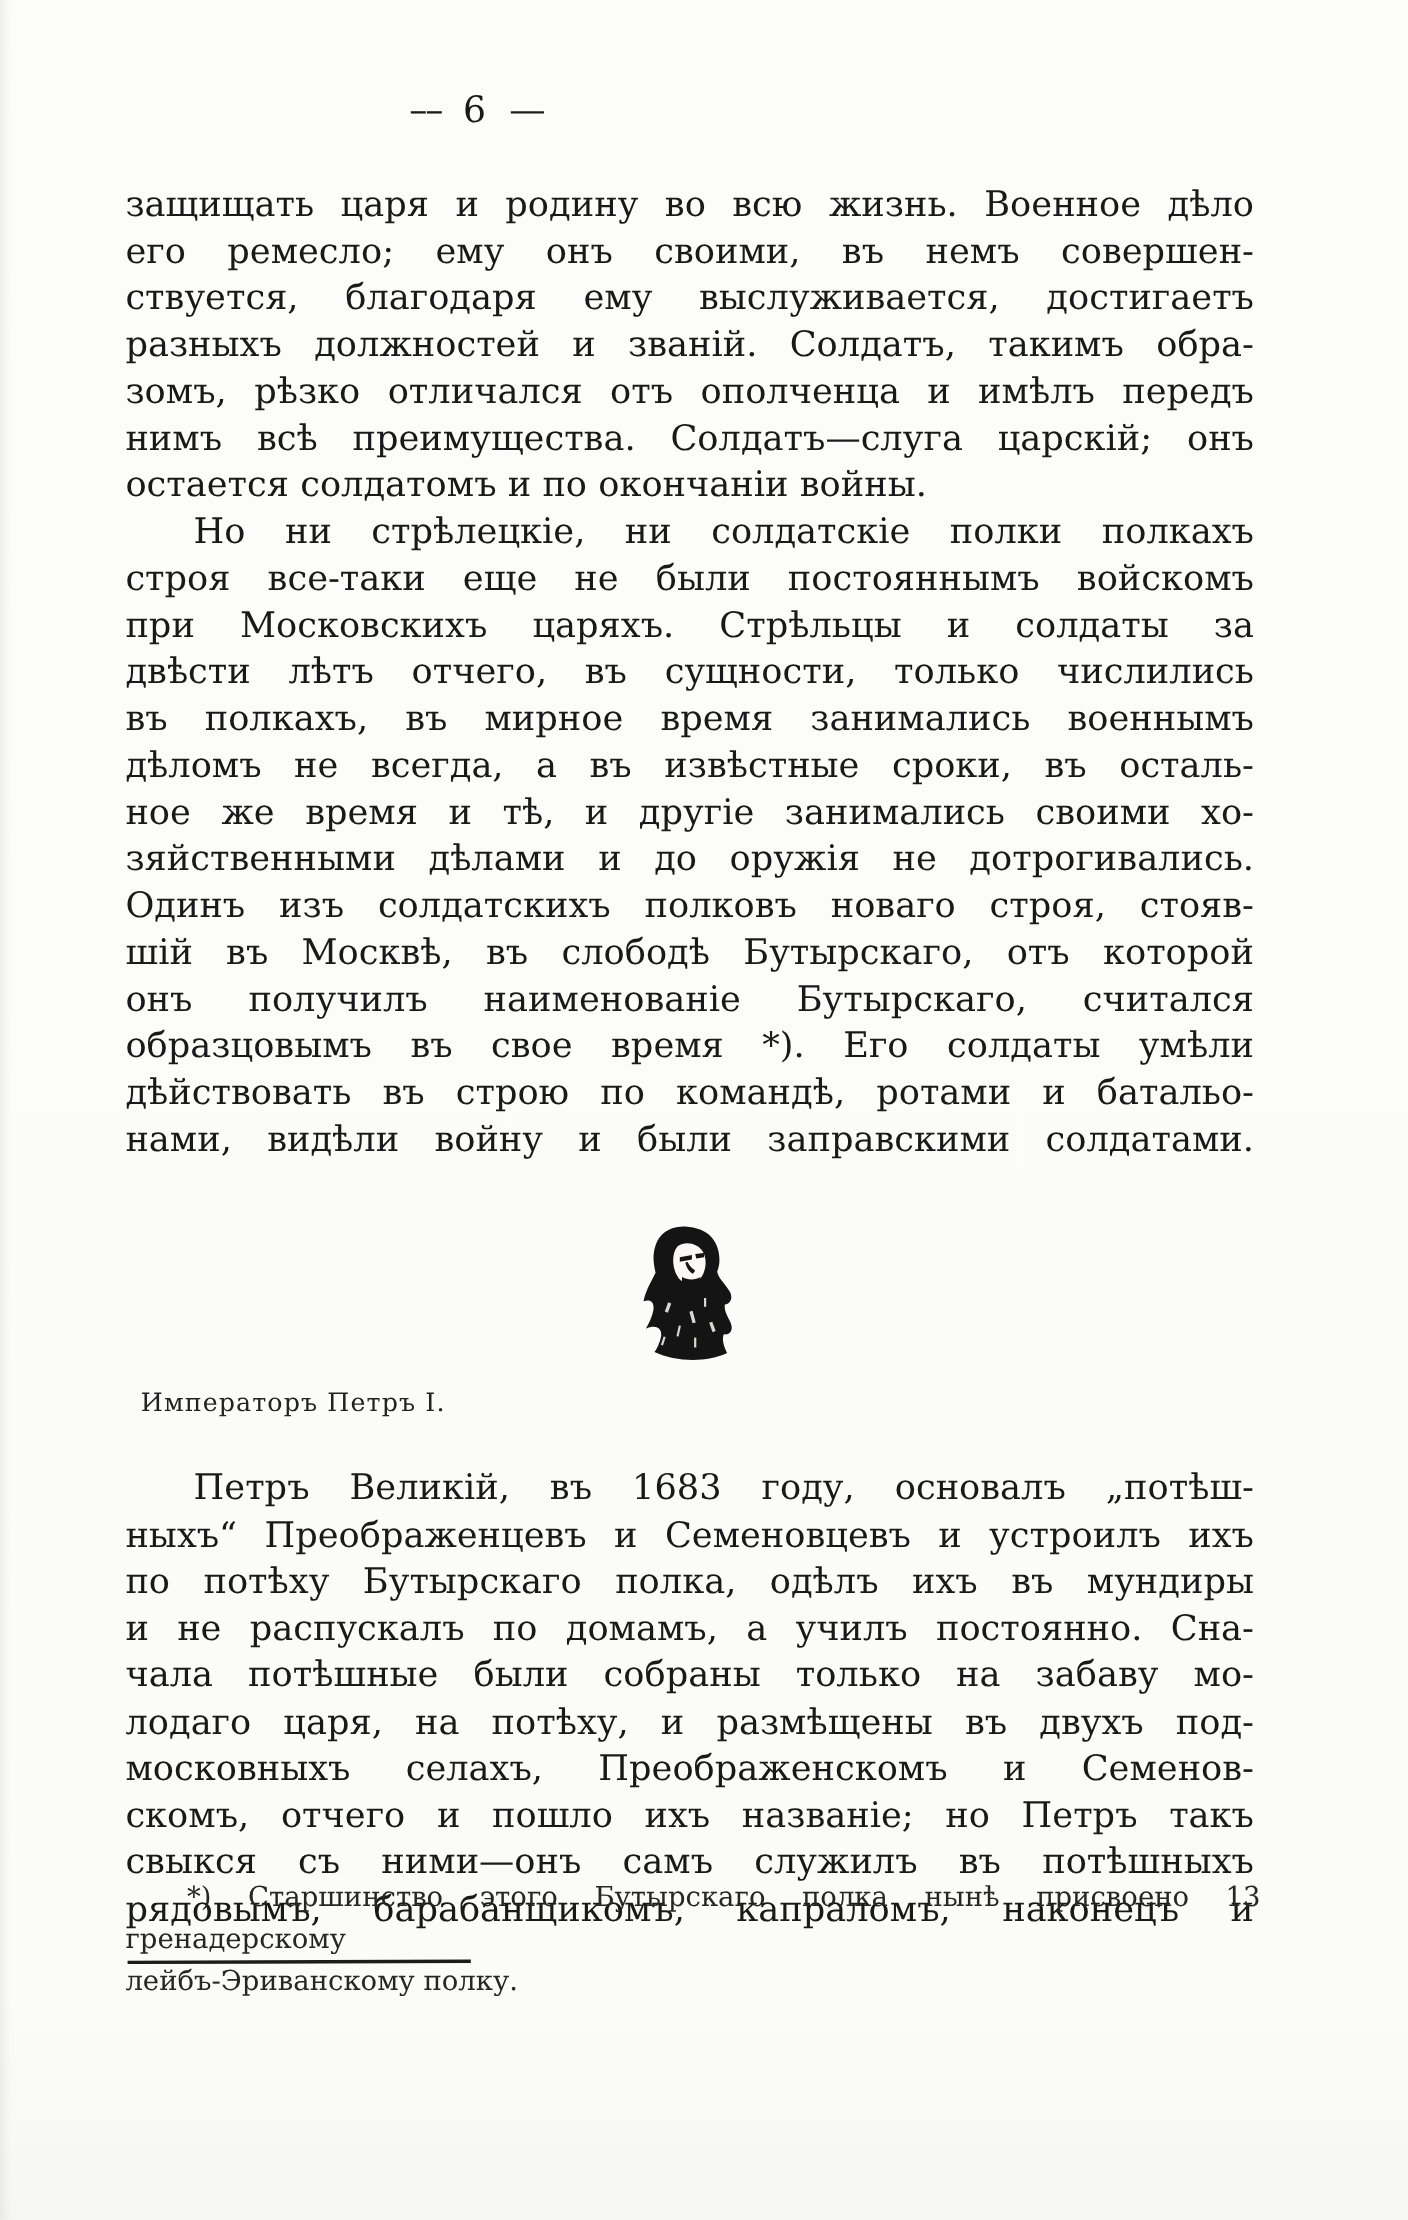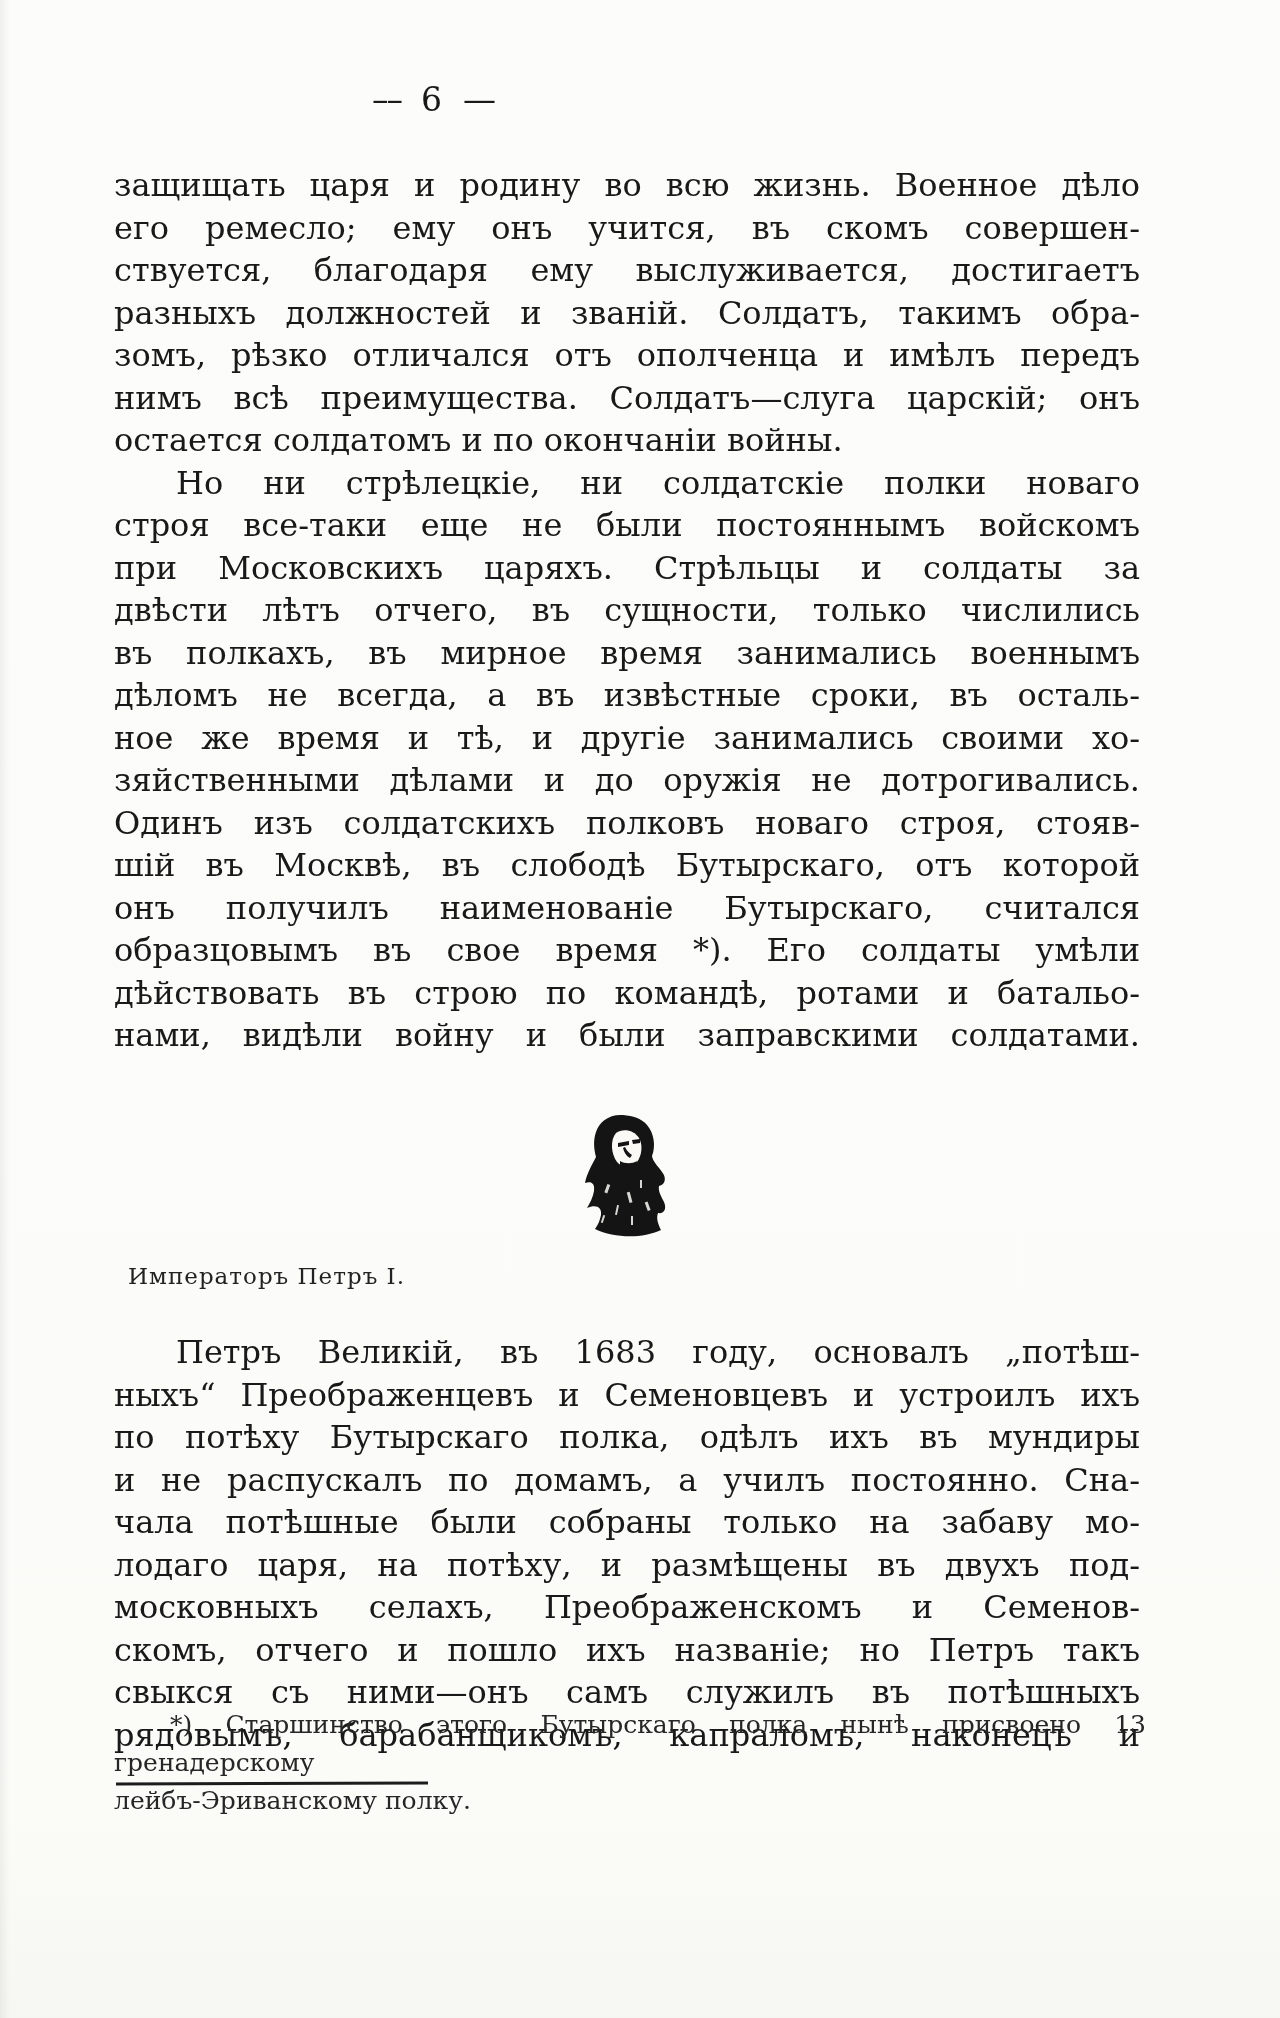--- a/index.html
+++ b/index.html
@@ -61,29 +61,29 @@
 
   <div class="page-header">
     <span class="dashes">––</span>
     <span>6</span>
     <span>—</span>
   </div>
 
   <div class="text-block" id="text-upper">
       <div>
         <div class="line">защищать царя и родину во всю жизнь. Военное дѣло</div>
-        <div class="line">его ремесло; ему онъ учится, въ скомъ совершен-</div>
+        <div class="line">его ремесло; ему онъ своими, въ немъ совершен-</div>
         <div class="line">ствуется, благодаря ему выслуживается, достигаетъ</div>
         <div class="line">разныхъ должностей и званій. Солдатъ, такимъ обра-</div>
         <div class="line">зомъ, рѣзко отличался отъ ополченца и имѣлъ передъ</div>
         <div class="line">нимъ всѣ преимущества. Солдатъ—слуга царскій; онъ</div>
         <div class="line nofill">остается солдатомъ и по окончаніи войны.</div>
       </div>
       <div>
-        <div class="line indent">Но ни стрѣлецкіе, ни солдатскіе полки новаго</div>
+        <div class="line indent">Но ни стрѣлецкіе, ни солдатскіе полки полкахъ</div>
         <div class="line">строя все-таки еще не были постояннымъ войскомъ</div>
         <div class="line">при Московскихъ царяхъ. Стрѣльцы и солдаты за</div>
         <div class="line">двѣсти лѣтъ отчего, въ сущности, только числились</div>
         <div class="line">въ полкахъ, въ мирное время занимались военнымъ</div>
         <div class="line">дѣломъ не всегда, а въ извѣстные сроки, въ осталь-</div>
         <div class="line">ное же время и тѣ, и другіе занимались своими хо-</div>
         <div class="line">зяйственными дѣлами и до оружія не дотрогивались.</div>
         <div class="line">Одинъ изъ солдатскихъ полковъ новаго строя, стояв-</div>
         <div class="line">шій въ Москвѣ, въ слободѣ Бутырскаго, отъ которой</div>
         <div class="line">онъ получилъ наименованіе Бутырскаго, считался</div>

